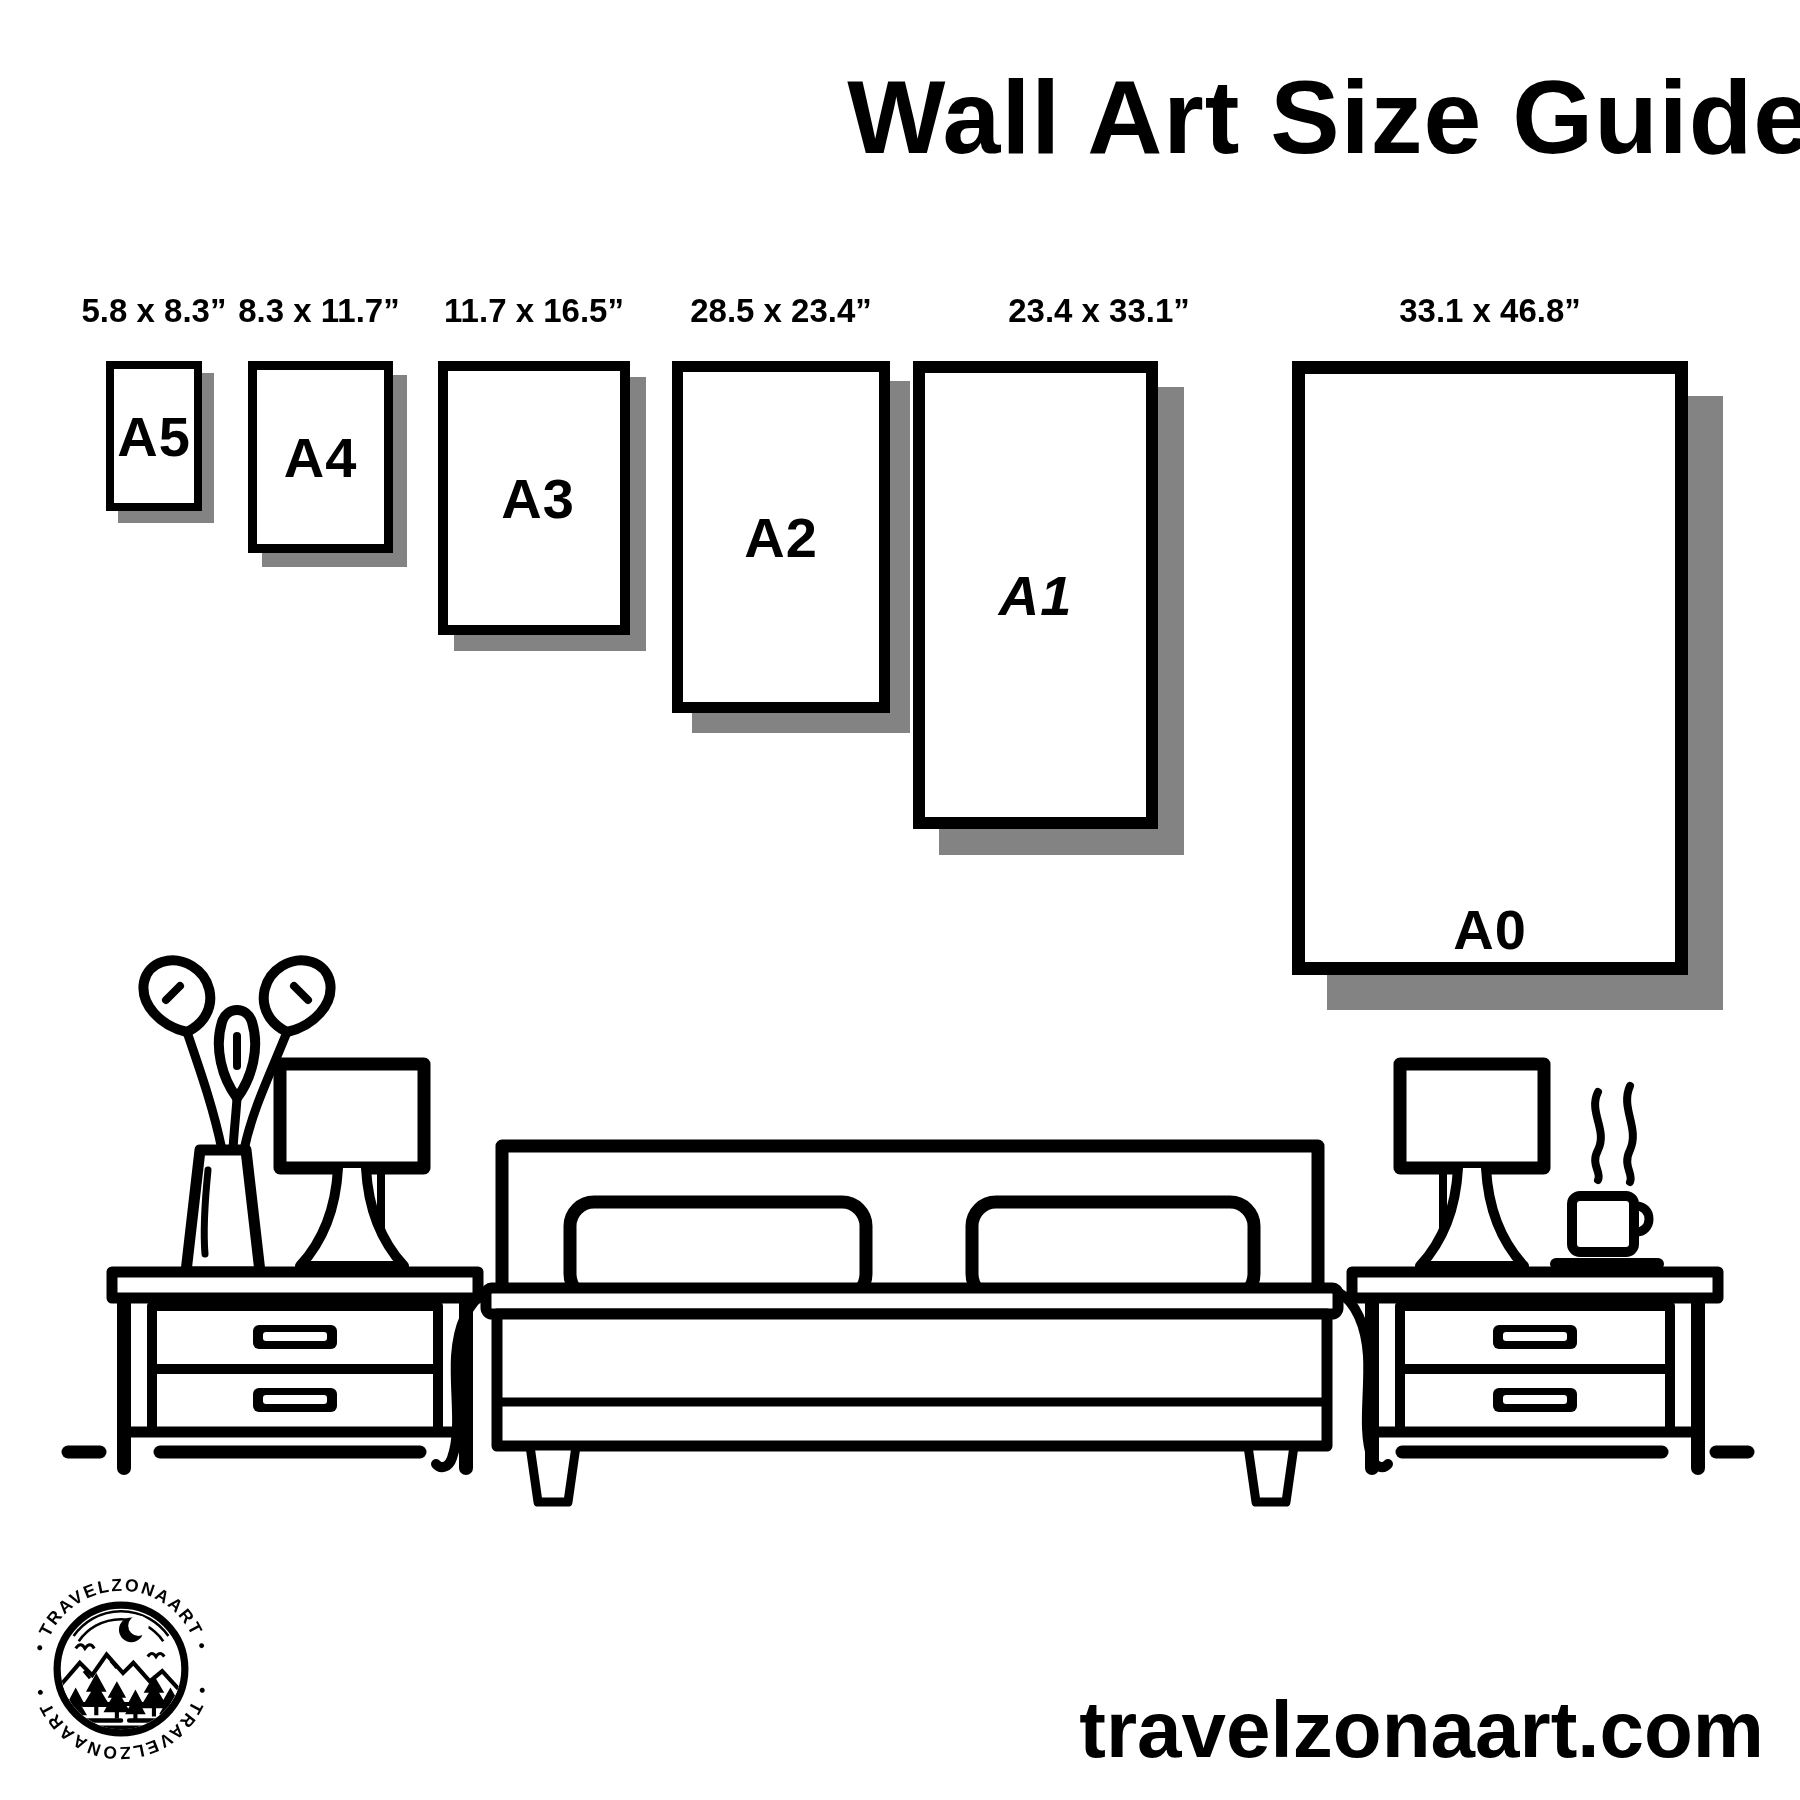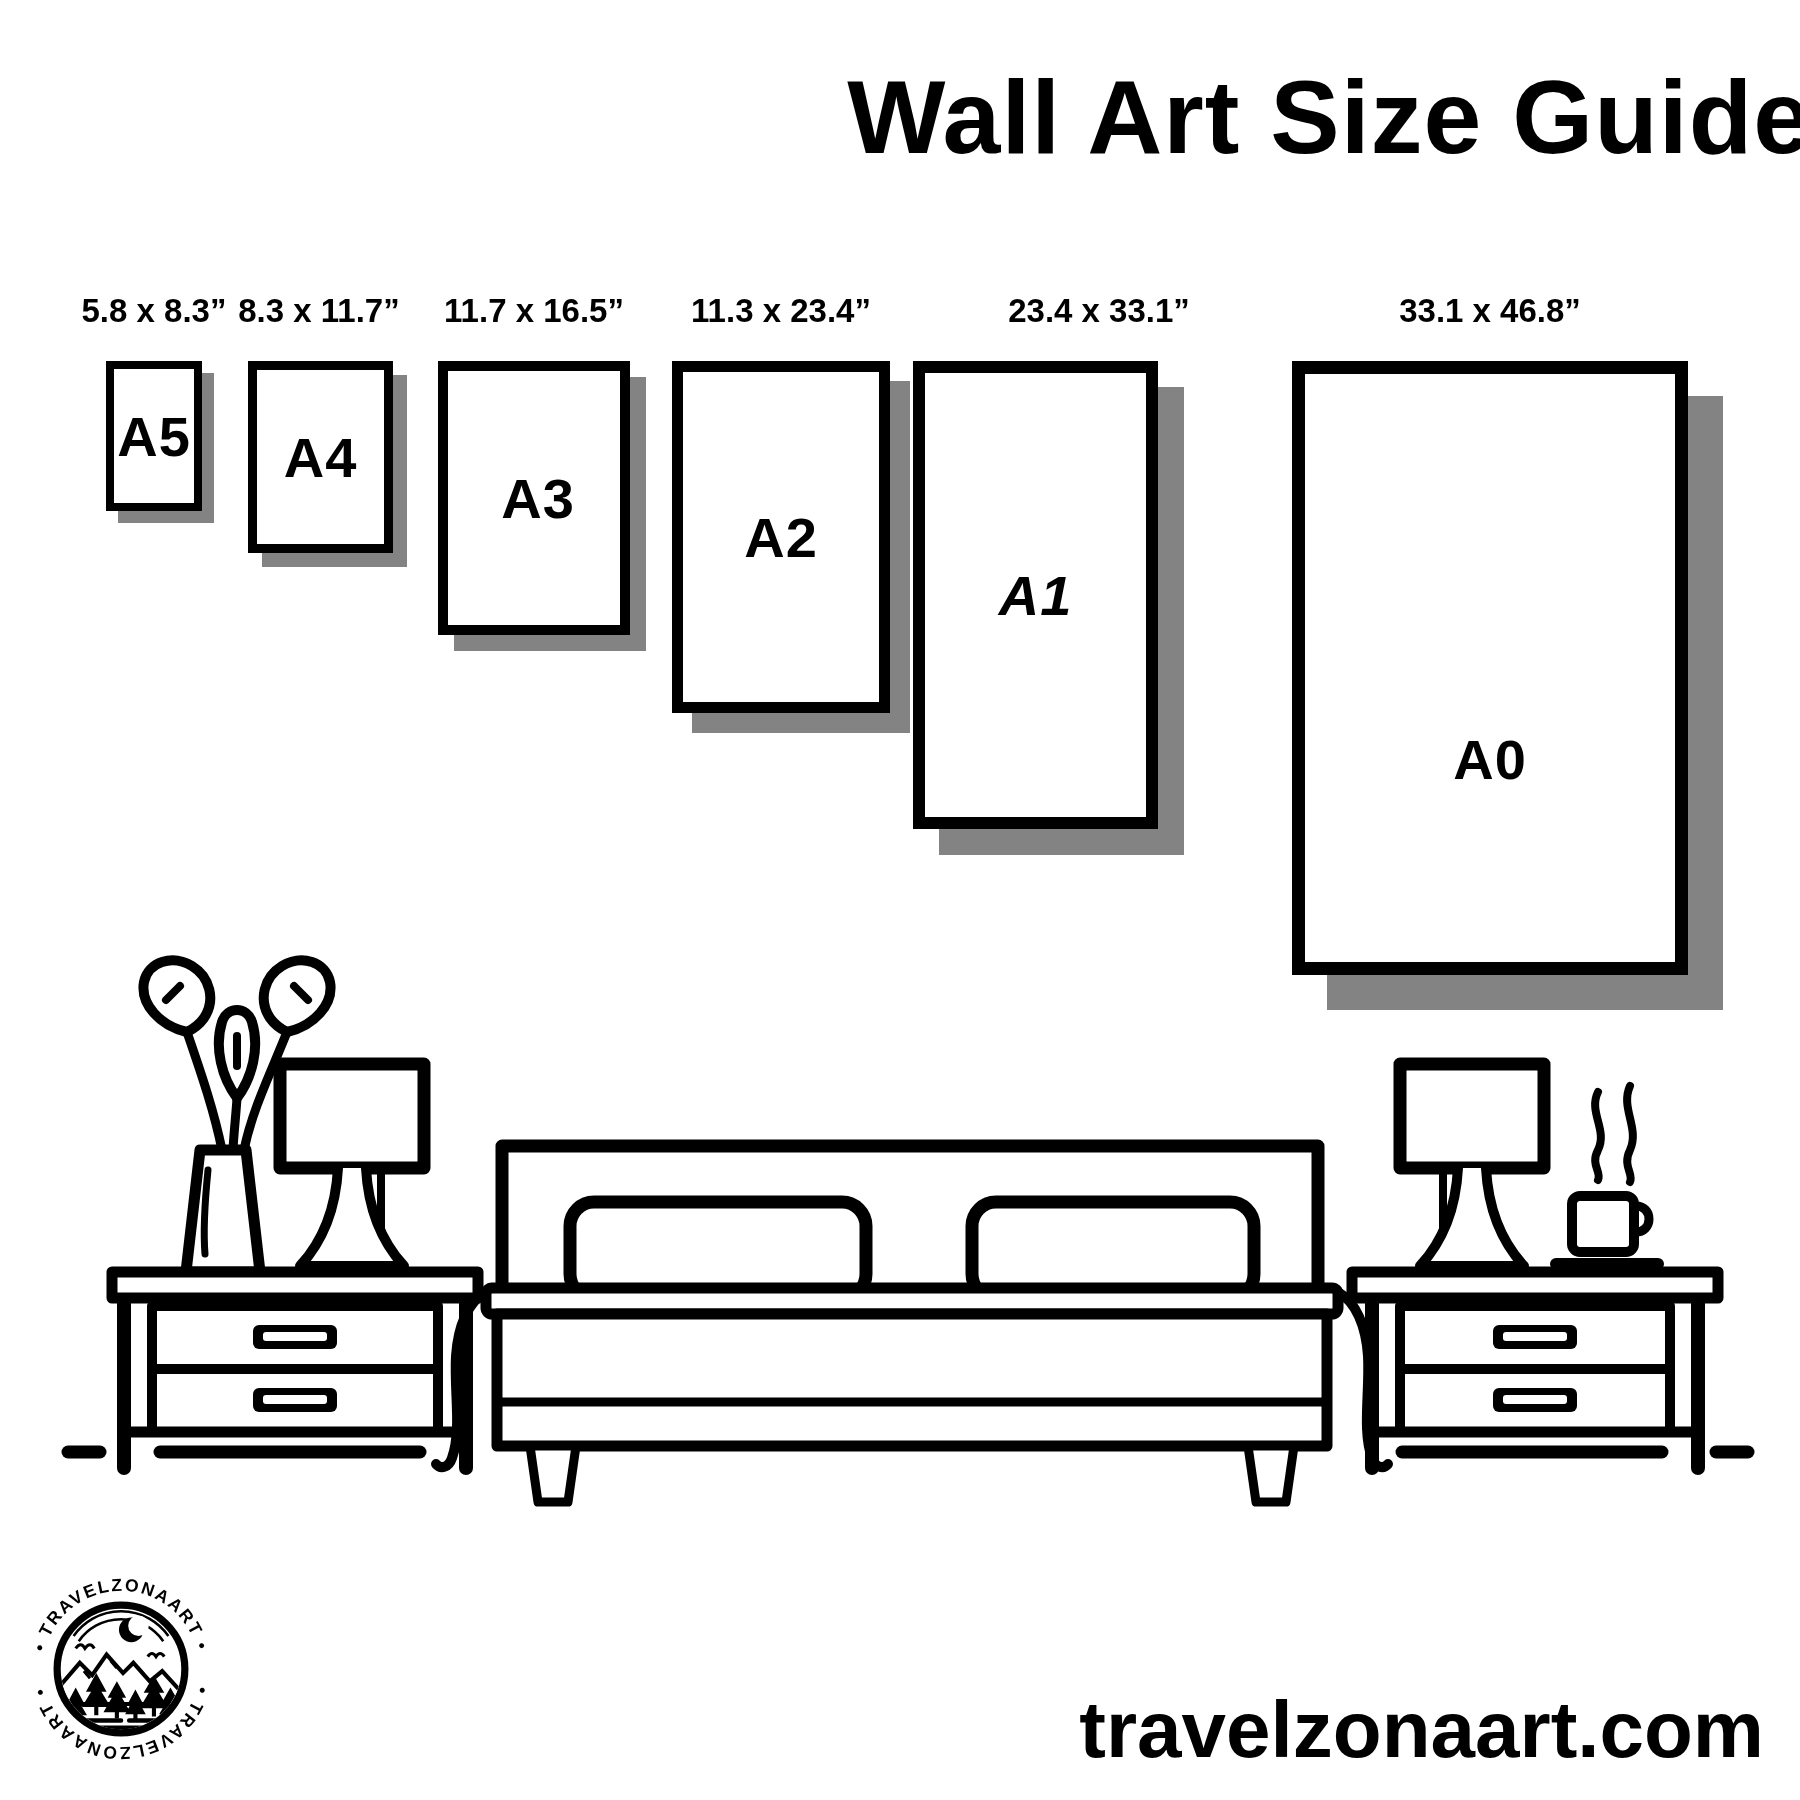--- a/index.html
+++ b/index.html
@@ -23,21 +23,21 @@
     position:absolute;top:334px;background:var(--paper,#fff);
     border:8px solid var(--ink,#000);box-sizing:border-box;
     display:flex;align-items:center;justify-content:center;margin-top:27px;
   }
   .poster-letter{font-weight:bold;font-size:56px;letter-spacing:1px;}
   .poster-a5{left:106px;width:96px;height:150px;border-width:8px;box-shadow:12px 12px 0 0 var(--shadow);}
   .poster-a4{left:248px;width:145px;height:192px;border-width:9px;box-shadow:14px 14px 0 0 var(--shadow);}
   .poster-a3{left:438px;width:192px;height:274px;border-width:10px;box-shadow:16px 16px 0 0 var(--shadow);padding-left:8px;}
   .poster-a2{left:672px;width:218px;height:352px;border-width:11px;box-shadow:20px 20px 0 0 var(--shadow);}
   .poster-a1{left:913px;width:245px;height:468px;border-width:12px;box-shadow:26px 26px 0 0 var(--shadow);font-style:italic;}
-  .poster-a0{left:1292px;width:396px;height:614px;border-width:13px;box-shadow:35px 35px 0 0 var(--shadow);align-items:center;}
+  .poster-a0{left:1292px;width:396px;height:614px;border-width:13px;box-shadow:35px 35px 0 0 var(--shadow);align-items:flex-end;}
   .poster-a0 .poster-letter{margin-top:182px;}
   
   .scene{position:absolute;left:0;top:930px;width:1800px;height:590px;}
   
   .logo{position:absolute;left:18px;top:1566px;width:206px;height:206px;}
   .logo text{font-family:"Liberation Sans",sans-serif;font-weight:bold;}
   .website{
     position:absolute;top:1684px;right:36px;
     font-size:80px;font-weight:bold;letter-spacing:0px;white-space:nowrap;
   }
@@ -45,21 +45,21 @@
 </head>
 <body>
 
 <div class="canvas" style="--ink: #000000; --paper: #ffffff; --shadow: #838383;">
 
   <div class="title">Wall Art Size Guide</div>
 
   <div class="size-label label-a5">5.8 x 8.3”</div>
   <div class="size-label label-a4">8.3 x 11.7”</div>
   <div class="size-label label-a3">11.7 x 16.5”</div>
-  <div class="size-label label-a2">11.3 x 23.4”</div>
+  <div class="size-label label-a2">28.5 x 23.4”</div>
   <div class="size-label label-a1">23.4 x 33.1”</div>
   <div class="size-label label-a0">33.1 x 46.8”</div>
 
   <div class="poster poster-a5">
     <span class="poster-letter">A5</span>
   </div>
   <div class="poster poster-a4">
     <span class="poster-letter">A4</span>
   </div>
   <div class="poster poster-a3">

